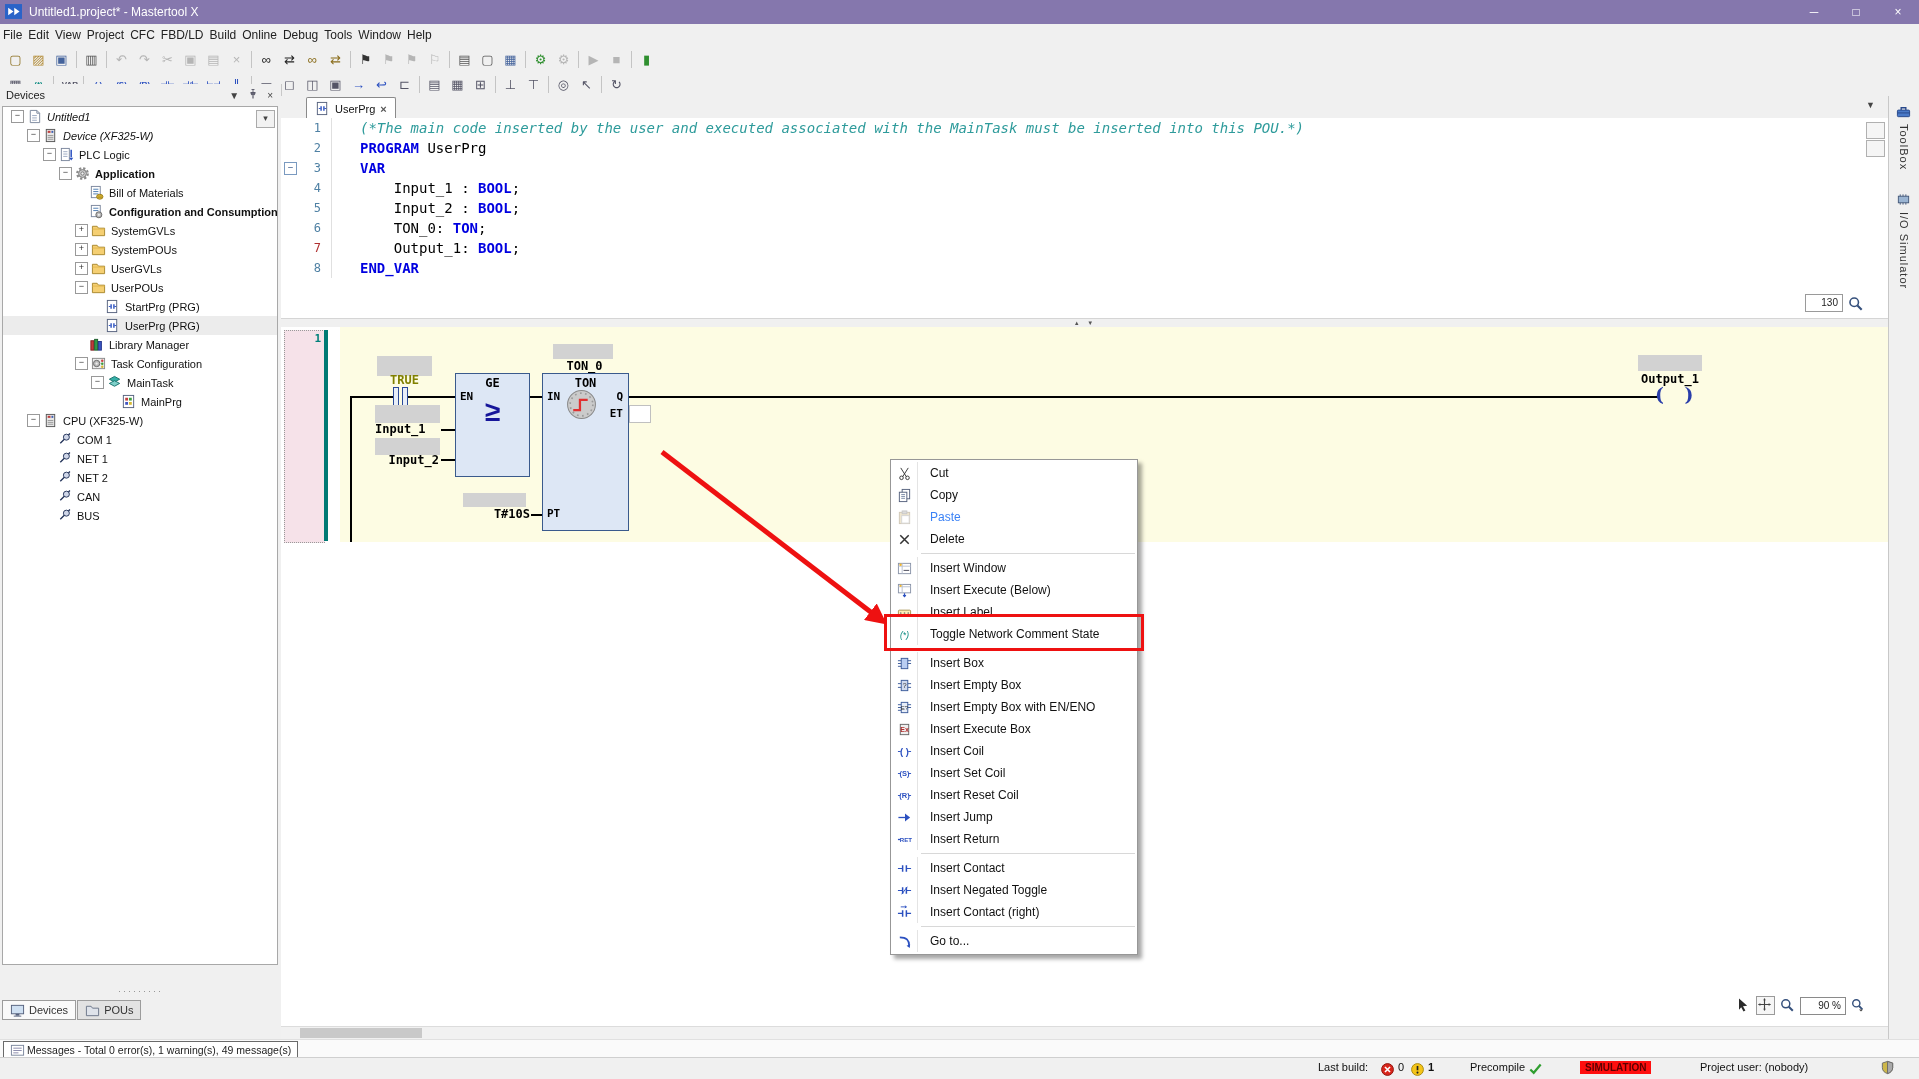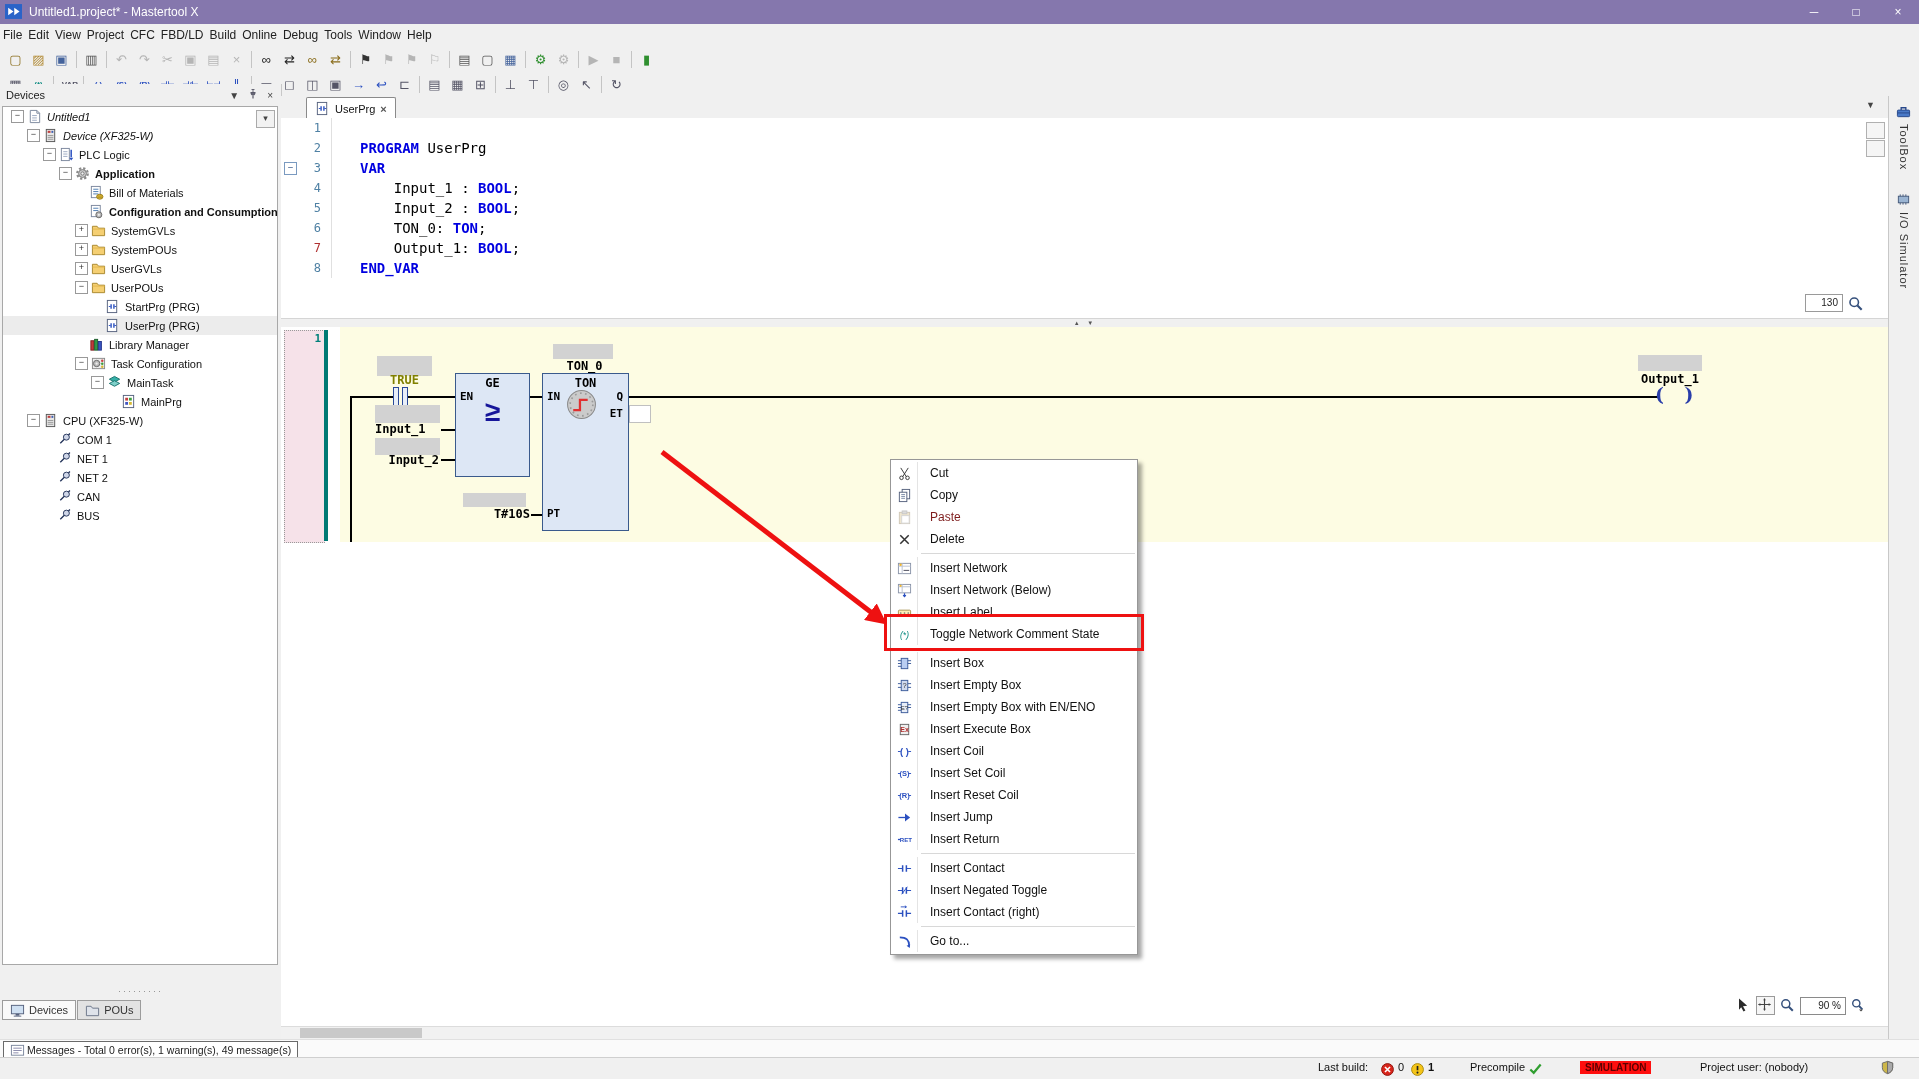--- a/index.html
+++ b/index.html
@@ -97,21 +97,21 @@
   #msgbox{position:absolute;left:3px;top:1px;height:15px;border:1px solid #6a6a6a;background:#fff;display:flex;
     align-items:center;gap:4px;padding:0 6px;font-size: 10.5px;color:#222}
   #msgbox .ticon{width:13px;height:13px}
   #statusbar{position:absolute;left:0;right:0;bottom:0;height:21px;background:#f0f0f0;border-top:1px solid #cfcfcf;font-size:11px;color:#111}
   #statusbar .sb{position:absolute;top:3px}
   #sim-badge{background:#ff0f0f;color:#5a0000;font-size:10px;font-weight:bold;padding:1px 5px}
   
   #ctxmenu{position:absolute;left:890px;top:459px;width:246px;background:#fff;border:1px solid #979797;
     box-shadow:4px 4px 4px rgba(0,0,0,.35);z-index:60;padding:2px 0}
   .mi-row{height:22px;display:flex;align-items:center;position:relative;font-size:12px;color:#111}
-  .mi-row.dis{color:#7f1d1d}
+  .mi-row.dis{color:#3b82f6}
   .mi-ic{width:26px;flex:0 0 auto;display:flex;align-items:center;justify-content:center;border-right:1px solid #e4e4e4;height:100%}
   .mi-row.dis .mi-ic svg{opacity:.4}
   .mi-lab{padding-left:12px}
   .mi-sep{height:1px;background:#d8d8d8;margin:3px 2px 3px 30px}
   #redbox{position:absolute;left:884px;top:614px;width:254px;height:31px;border:3px solid #ee1111;z-index:75;pointer-events:none}
   #arrow-svg{position:absolute;left:0;top:0;z-index:80;pointer-events:none}
 </style>
 </head>
 <body>
 
@@ -514,21 +514,21 @@
   <div id="code">
     <div class="side-btn" style="right:4px;top:4px"></div>
     <div class="side-btn" style="right:4px;top:22px"></div>
     <div id="code-zoom">130</div>
     <span id="code-zoom-mag">
       <svg viewBox="0 0 16 16" width="17" height="17">
           <circle cx="6.8" cy="6.8" r="4" fill="none" stroke="#35507c" stroke-width="1.5"></circle>
           <path d="M9.8 9.8l4 4" stroke="#35507c" stroke-width="2"></path>
         </svg>
     </span>
-  <div class="cl"><span class="gut"><span class="num">1</span></span></div>
+  <div class="cl"><span class="gut"><span class="num">1</span></span><span class="ct"><span class="cm">(*The main code inserted by the user and executed associated with the MainTask must be inserted into this POU.*)</span></span></div>
       <div class="cl"><span class="gut"><span class="num">2</span></span><span class="ct"><span class="kw">PROGRAM</span><span class="pl"> UserPrg</span></span></div>
       <div class="cl"><span class="gut"><span class="fold">−</span><span class="num">3</span></span><span class="ct"><span class="kw">VAR</span></span></div>
       <div class="cl"><span class="gut"><span class="num">4</span></span><span class="ct"><span class="pl">    Input_1 : </span><span class="kw">BOOL</span><span class="pl">;</span></span></div>
       <div class="cl"><span class="gut"><span class="num">5</span></span><span class="ct"><span class="pl">    Input_2 : </span><span class="kw">BOOL</span><span class="pl">;</span></span></div>
       <div class="cl"><span class="gut"><span class="num">6</span></span><span class="ct"><span class="pl">    TON_0: </span><span class="kw">TON</span><span class="pl">;</span></span></div>
       <div class="cl"><span class="gut"><span class="num red">7</span></span><span class="ct"><span class="pl">    Output_1: </span><span class="kw">BOOL</span><span class="pl">;</span></span></div>
       <div class="cl"><span class="gut"><span class="num">8</span></span><span class="ct"><span class="kw">END_VAR</span></span></div>
     </div>
 
   <div id="hsplit">▲ ▼</div>
@@ -727,32 +727,32 @@
     <div class="mi-sep"></div>
     <div class="mi-row">
       <span class="mi-ic">
         <svg viewBox="0 0 16 16" width="15" height="15" style="display:block">
           <rect x="1.5" y="2.5" width="13" height="11" fill="#fff" stroke="#8a94a8"></rect>
           <path d="M1.5 5.5h13M5.5 2.5v11" stroke="#b8c0d0"></path>
           <path d="M7 10h6" stroke="#445"></path>
           <circle cx="3.8" cy="4" r="1.3" fill="#f2b72e"></circle>
         </svg>
       </span>
-      <span class="mi-lab">Insert Network</span>
+      <span class="mi-lab">Insert Window</span>
     </div>
     <div class="mi-row">
       <span class="mi-ic">
         <svg viewBox="0 0 16 16" width="15" height="15" style="display:block">
           <rect x="1.5" y="1.5" width="13" height="9" fill="#fff" stroke="#8a94a8"></rect>
           <path d="M1.5 4h13M5.5 1.5v9" stroke="#b8c0d0"></path>
           <path d="M8 11v3.5M6.5 13L8 14.5 9.5 13" stroke="#2b50c0" fill="none" stroke-width="1.3"></path>
           <circle cx="3.8" cy="3" r="1.2" fill="#f2b72e"></circle>
         </svg>
       </span>
-      <span class="mi-lab">Insert Network (Below)</span>
+      <span class="mi-lab">Insert Execute (Below)</span>
     </div>
     <div class="mi-row">
       <span class="mi-ic">
         <svg viewBox="0 0 16 16" width="15" height="15" style="display:block">
           <rect x="1.5" y="5.5" width="13" height="6" rx="1" fill="#ffefb8" stroke="#a89050"></rect>
           <circle cx="4" cy="8.5" r=".9" fill="#777"></circle>
           <circle cx="8" cy="8.5" r=".9" fill="#777"></circle>
           <circle cx="12" cy="8.5" r=".9" fill="#777"></circle>
         </svg>
       </span>

